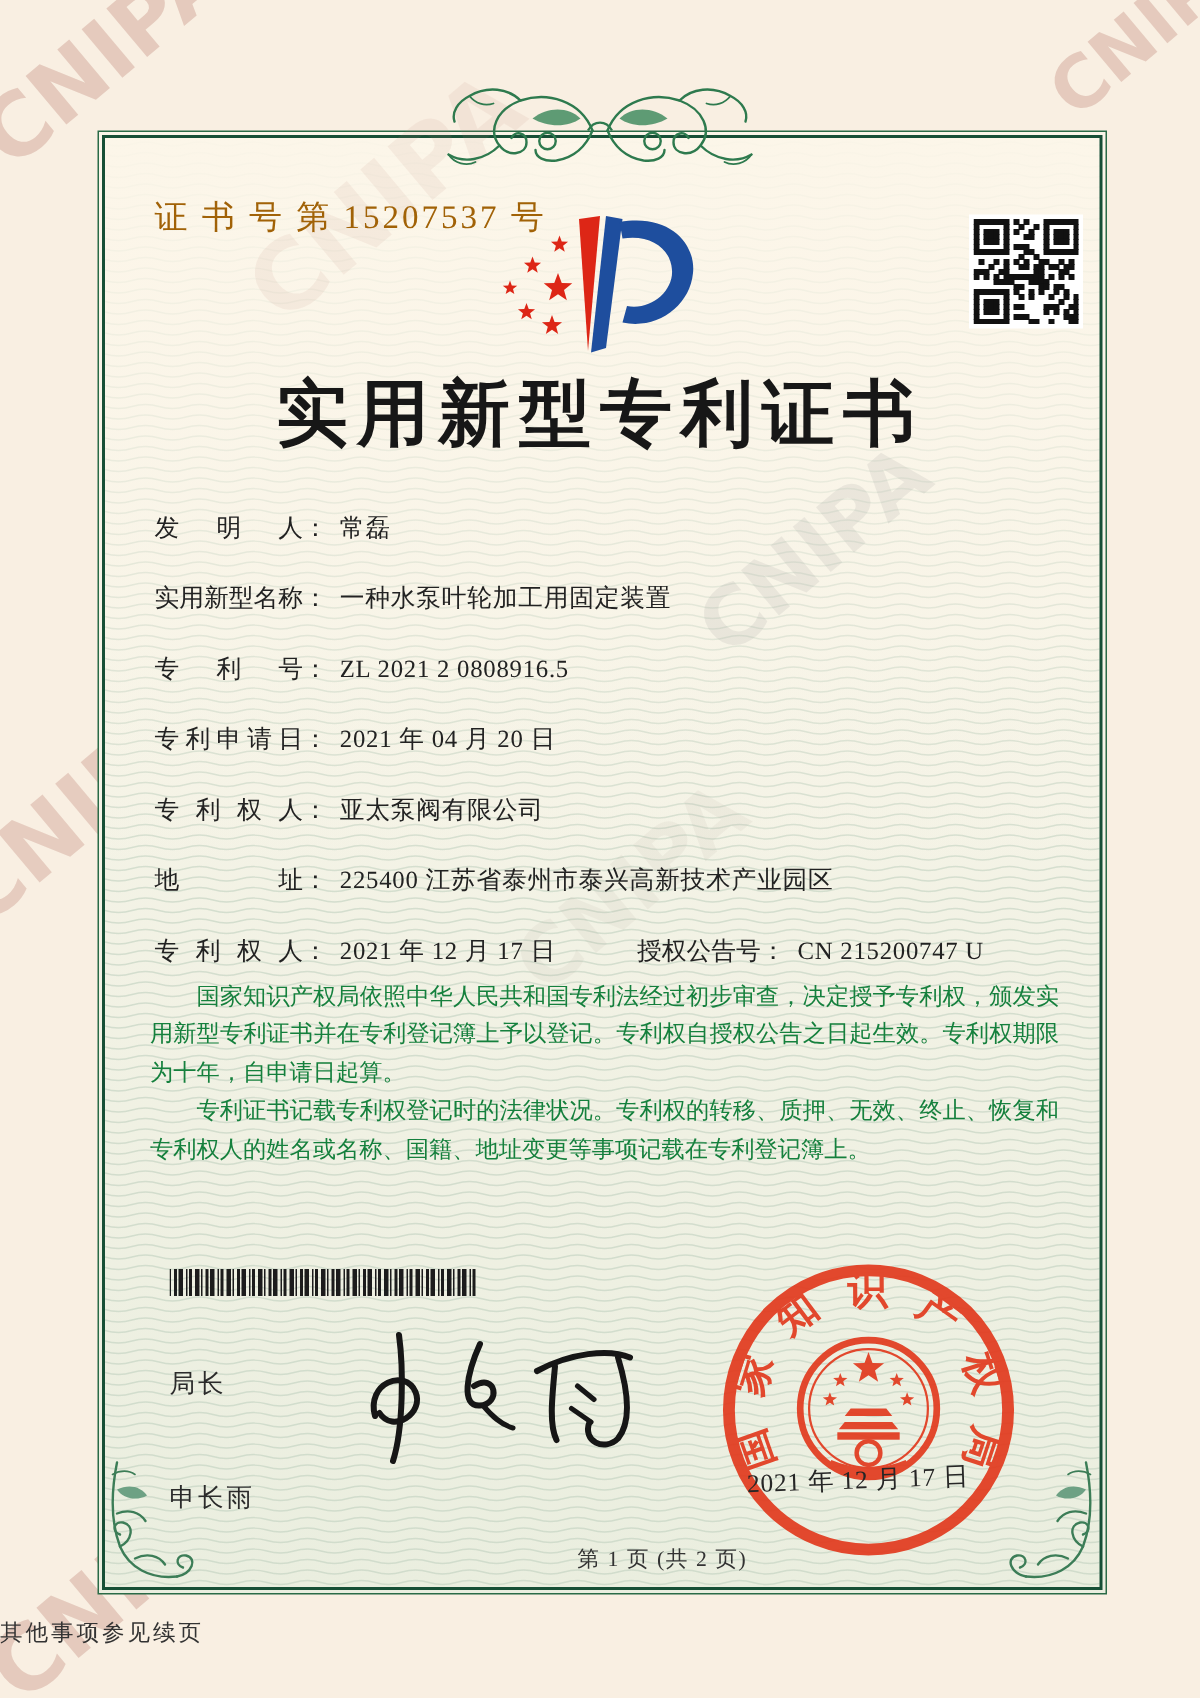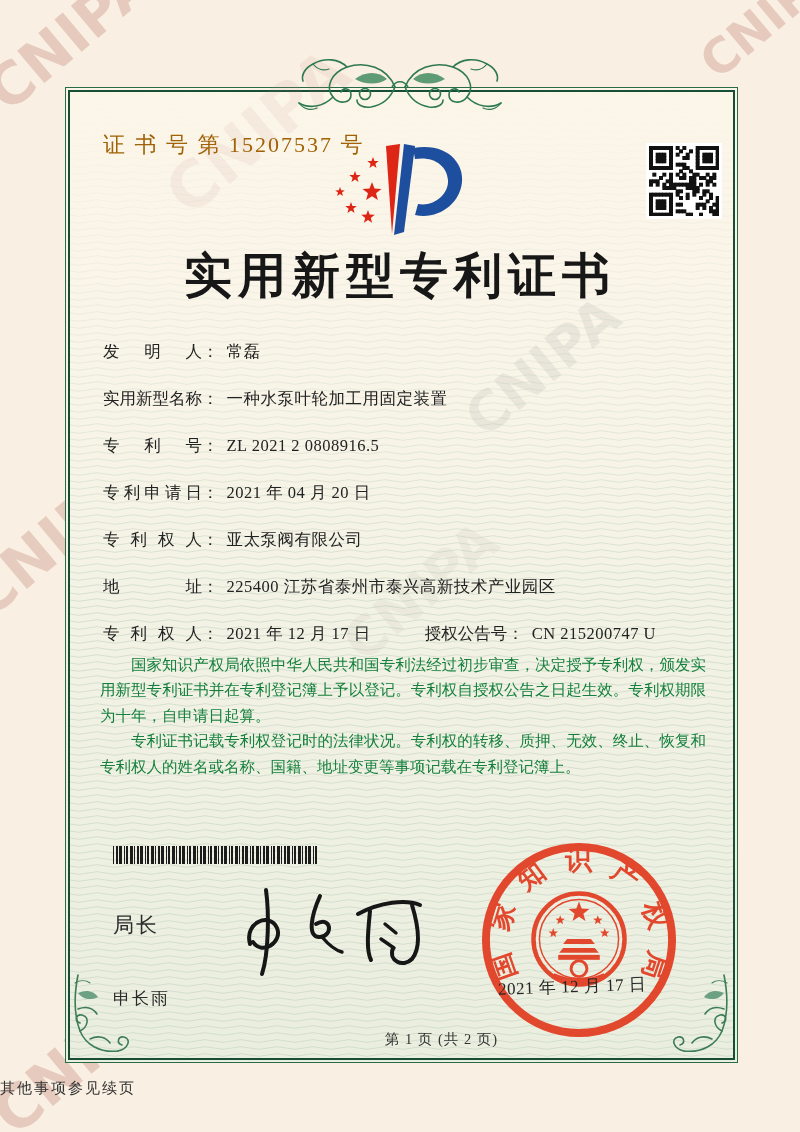--- a/index.html
+++ b/index.html
@@ -29,21 +29,21 @@
   .lbl{display:inline-block;width:99px;text-align:justify;text-align-last:justify;vertical-align:top;}
   .colon{display:inline-block;margin-right:8px;}
   .val{letter-spacing:.5px;}
   .fpair2{display:inline-block;margin-left:54px;}
 
   .paras{left:100px;top:652px;width:606px;font-size:15.5px;line-height:25.4px;color:#15803d;
          text-align:justify;}
   .paras p{margin:0;text-indent:2em;}
 
   .barcode{left:113px;top:846px;}
-  .sig-title{left:113px;top:911px;font-size:21px;color:#2b2b2b;letter-spacing:2px;}
+  .sig-title{left:113px;top:911px;font-size:17px;color:#2b2b2b;letter-spacing:2px;}
   .sig-name{left:113px;top:947px;font-size:17px;color:#2b2b2b;letter-spacing:2px;margin-top:40px;}
   .signature{left:222px;top:884px;}
 
   .seal{left:480px;top:841px;width:198px;height:198px;}
   .seal-date{left:498px;top:975px;width:160px;font-size:17px;color:#262626;
              transform:rotate(-2deg);letter-spacing:.5px;white-space:nowrap;}
 
   .page-num{left:65px;width:671px;top:1030px;text-align:center;font-size:14.5px;color:#333;letter-spacing:1px;margin-left:41px;}
   .cont-note{left:0;right:0;top:1079px;text-align:left;font-size:15px;color:#333;letter-spacing:2px;}
 

